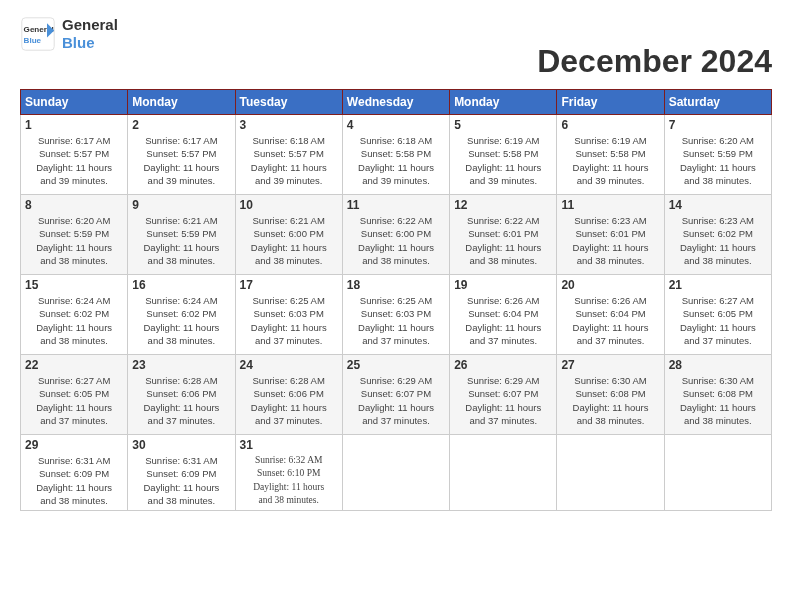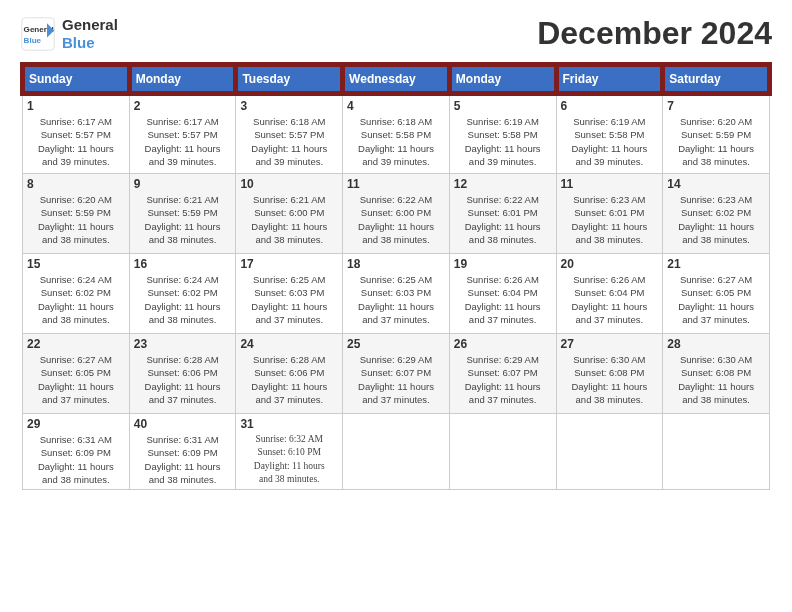--- a/index.html
+++ b/index.html
@@ -26,20 +26,21 @@
       display: flex;
       align-items: center;
       gap: 6px;
     }
     .logo-icon {
       width: 36px;
       height: 36px;
     }
     .title-block {
       text-align: right;
+      margin-top: 28px;
     }
     .month-title {
       font-size: 32px;
       font-weight: bold;
       color: #333;
       line-height: 1.1;
     }
     .location {
       font-size: 14px;
       color: #555;
@@ -49,21 +50,21 @@
       border-collapse: collapse;
       font-size: 10px;
     }
     .calendar th {
       background: #3a6fc4;
       color: #fff;
       padding: 5px 4px;
       text-align: left;
       font-size: 12px;
       font-weight: bold;
-      border: 5px solid #7f1d1d;
+      border: 1px solid #7f1d1d;
     }
     .calendar td {
       border: 1px solid #ccc;
       vertical-align: top;
       padding: 3px 4px;
       width: calc(100% / 7);
       height: 80px;
       background: #fff;
     }
     .calendar tr:nth-child(even) td {
@@ -332,21 +333,21 @@
         </tr>
         <tr class="last-row">
           <td>
             <span class="day-num">29</span>
             <div class="day-info" style="white-space: pre-line;">Sunrise: 6:31 AM
 Sunset: 6:09 PM
 Daylight: 11 hours
 and 38 minutes.</div>
           </td>
           <td>
-            <span class="day-num">40</span>
+            <span class="day-num">30</span>
             <div class="day-info" style="white-space: pre-line;">Sunrise: 6:31 AM
 Sunset: 6:09 PM
 Daylight: 11 hours
 and 38 minutes.</div>
           </td>
           <td>
             <span class="day-num">31</span>
             <div class="day-info" style="white-space: pre-line; font-family: Liberation Serif, serif;">Sunrise: 6:32 AM
 Sunset: 6:10 PM
 Daylight: 11 hours

